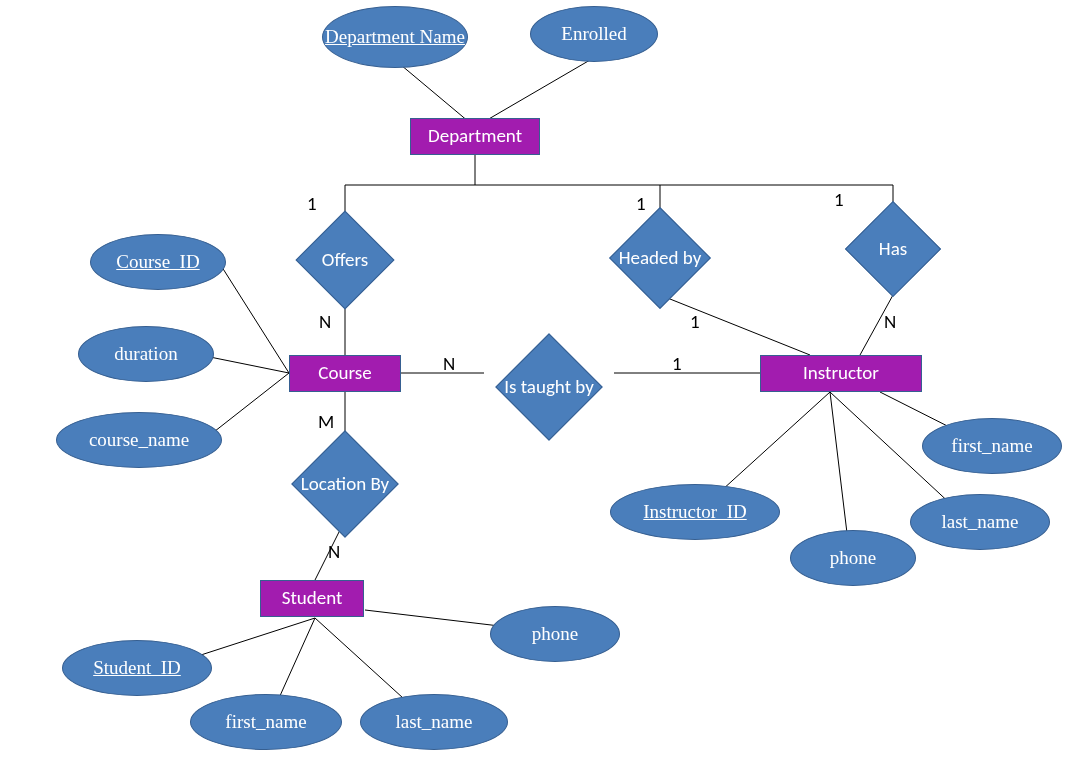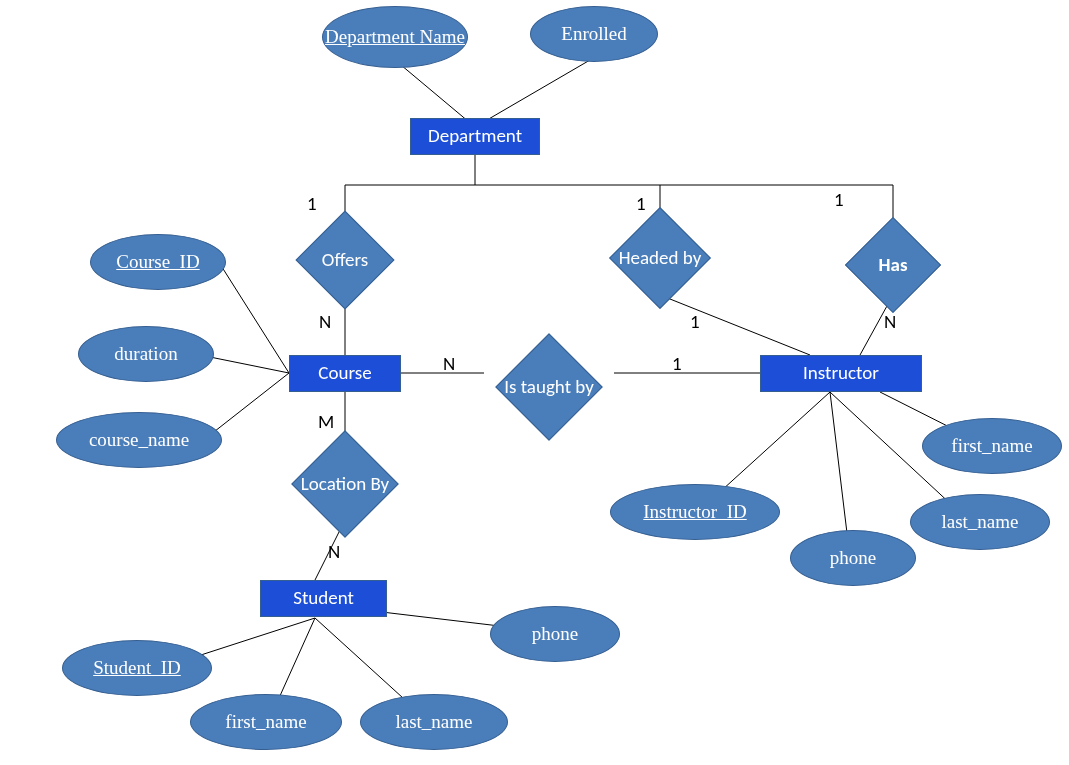--- a/index.html
+++ b/index.html
@@ -18,21 +18,21 @@
     display: flex;
     align-items: center;
     justify-content: center;
     text-align: center;
     color: #fff;
     font-size: 19px;
     line-height: 1.1;
     box-sizing: border-box;
   }
   .entity {
-    background: #1d4ed8;
+    background: #a21caf;
     border: 1px solid #365f91;
     text-align: right;
   }
   .attr {
     background: #4a7ebb;
     border: 1px solid #365f91;
     border-radius: 50%;
     font-family: Liberation Serif, serif;
   }
   .key { text-decoration: underline; }
@@ -160,33 +160,33 @@
 
 <div class="node entity" style="left:410px; top:118px; width:130px; height:37px;">
   <span>Department</span>
 </div>
 <div class="node entity" style="left:289px; top:355px; width:112px; height:37px;">
   <span>Course</span>
 </div>
 <div class="node entity" style="left:760px; top:355px; width:162px; height:37px;">
   <span>Instructor</span>
 </div>
-<div class="node entity" style="left:260px; top:580px; width:127px; height:37px;">
+<div class="node entity" style="left:260px; top:580px; width:104px; height:37px;">
   <span>Student</span>
 </div>
 
 <div class="rel-wrap" style="left:290px; top:222px; width:110px; height:76px;text-decoration:underline;">
   <div class="rel" style="width:68px; height:68px;"></div>
   <div class="rel-label">Offers</div>
 </div>
 <div class="rel-wrap" style="left:600px; top:220px; width:120px; height:76px;">
   <div class="rel" style="width:70px; height:70px;"></div>
   <div class="rel-label">Headed by</div>
 </div>
-<div class="rel-wrap" style="left:840px; top:227px; width:106px; height:76px;font-weight:bold;">
+<div class="rel-wrap" style="left:840px; top:211px; width:106px; height:76px;">
   <div class="rel" style="width:66px; height:66px;"></div>
   <div class="rel-label">Has</div>
 </div>
 <div class="rel-wrap" style="left:484px; top:344px; width:130px; height:86px;">
   <div class="rel" style="width:74px; height:74px;"></div>
   <div class="rel-label">Is taught by</div>
 </div>
 <div class="rel-wrap" style="left:280px; top:444px; width:130px; height:80px;">
   <div class="rel" style="width:74px; height:74px;"></div>
   <div class="rel-label">Location By</div>

